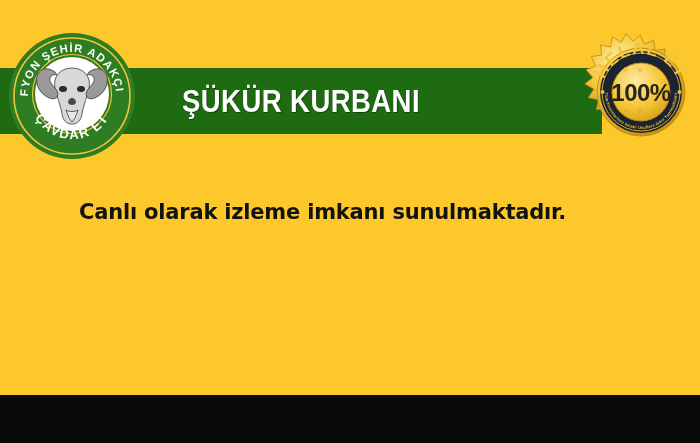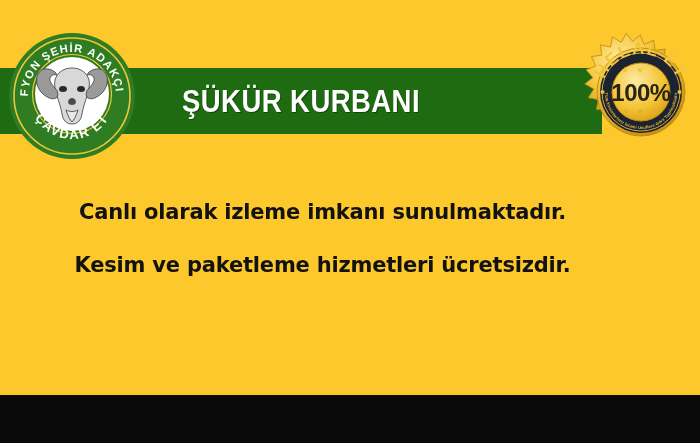--- a/index.html
+++ b/index.html
@@ -176,18 +176,17 @@
       <text x="59" y="81" text-anchor="middle" font-family="'DejaVu Sans', sans-serif" font-size="8" fill="#E0AE2C" letter-spacing="2">★ ★ ★</text>
 
       <text font-family="'Liberation Sans', sans-serif" font-size="4.2" font-weight="bold" fill="#E9BE3E" letter-spacing="0.15">
         <textPath href="#sealArcBottom" startOffset="50%" text-anchor="middle">Tüm Kesimlerimiz İslami Usullere Göre Yapılmaktadır</textPath>
       </text>
     </svg>
   </div>
 
   <div id="messages">
     <div class="msg-line l1">Canlı olarak izleme imkanı sunulmaktadır.</div>
-    <div class="msg-line l2">Kesim ve paketleme hizmetleri ücretsizdir.</div>
   </div>
 
   <div id="bottom-bar"></div>
 
 </div>
 
 </body></html>

